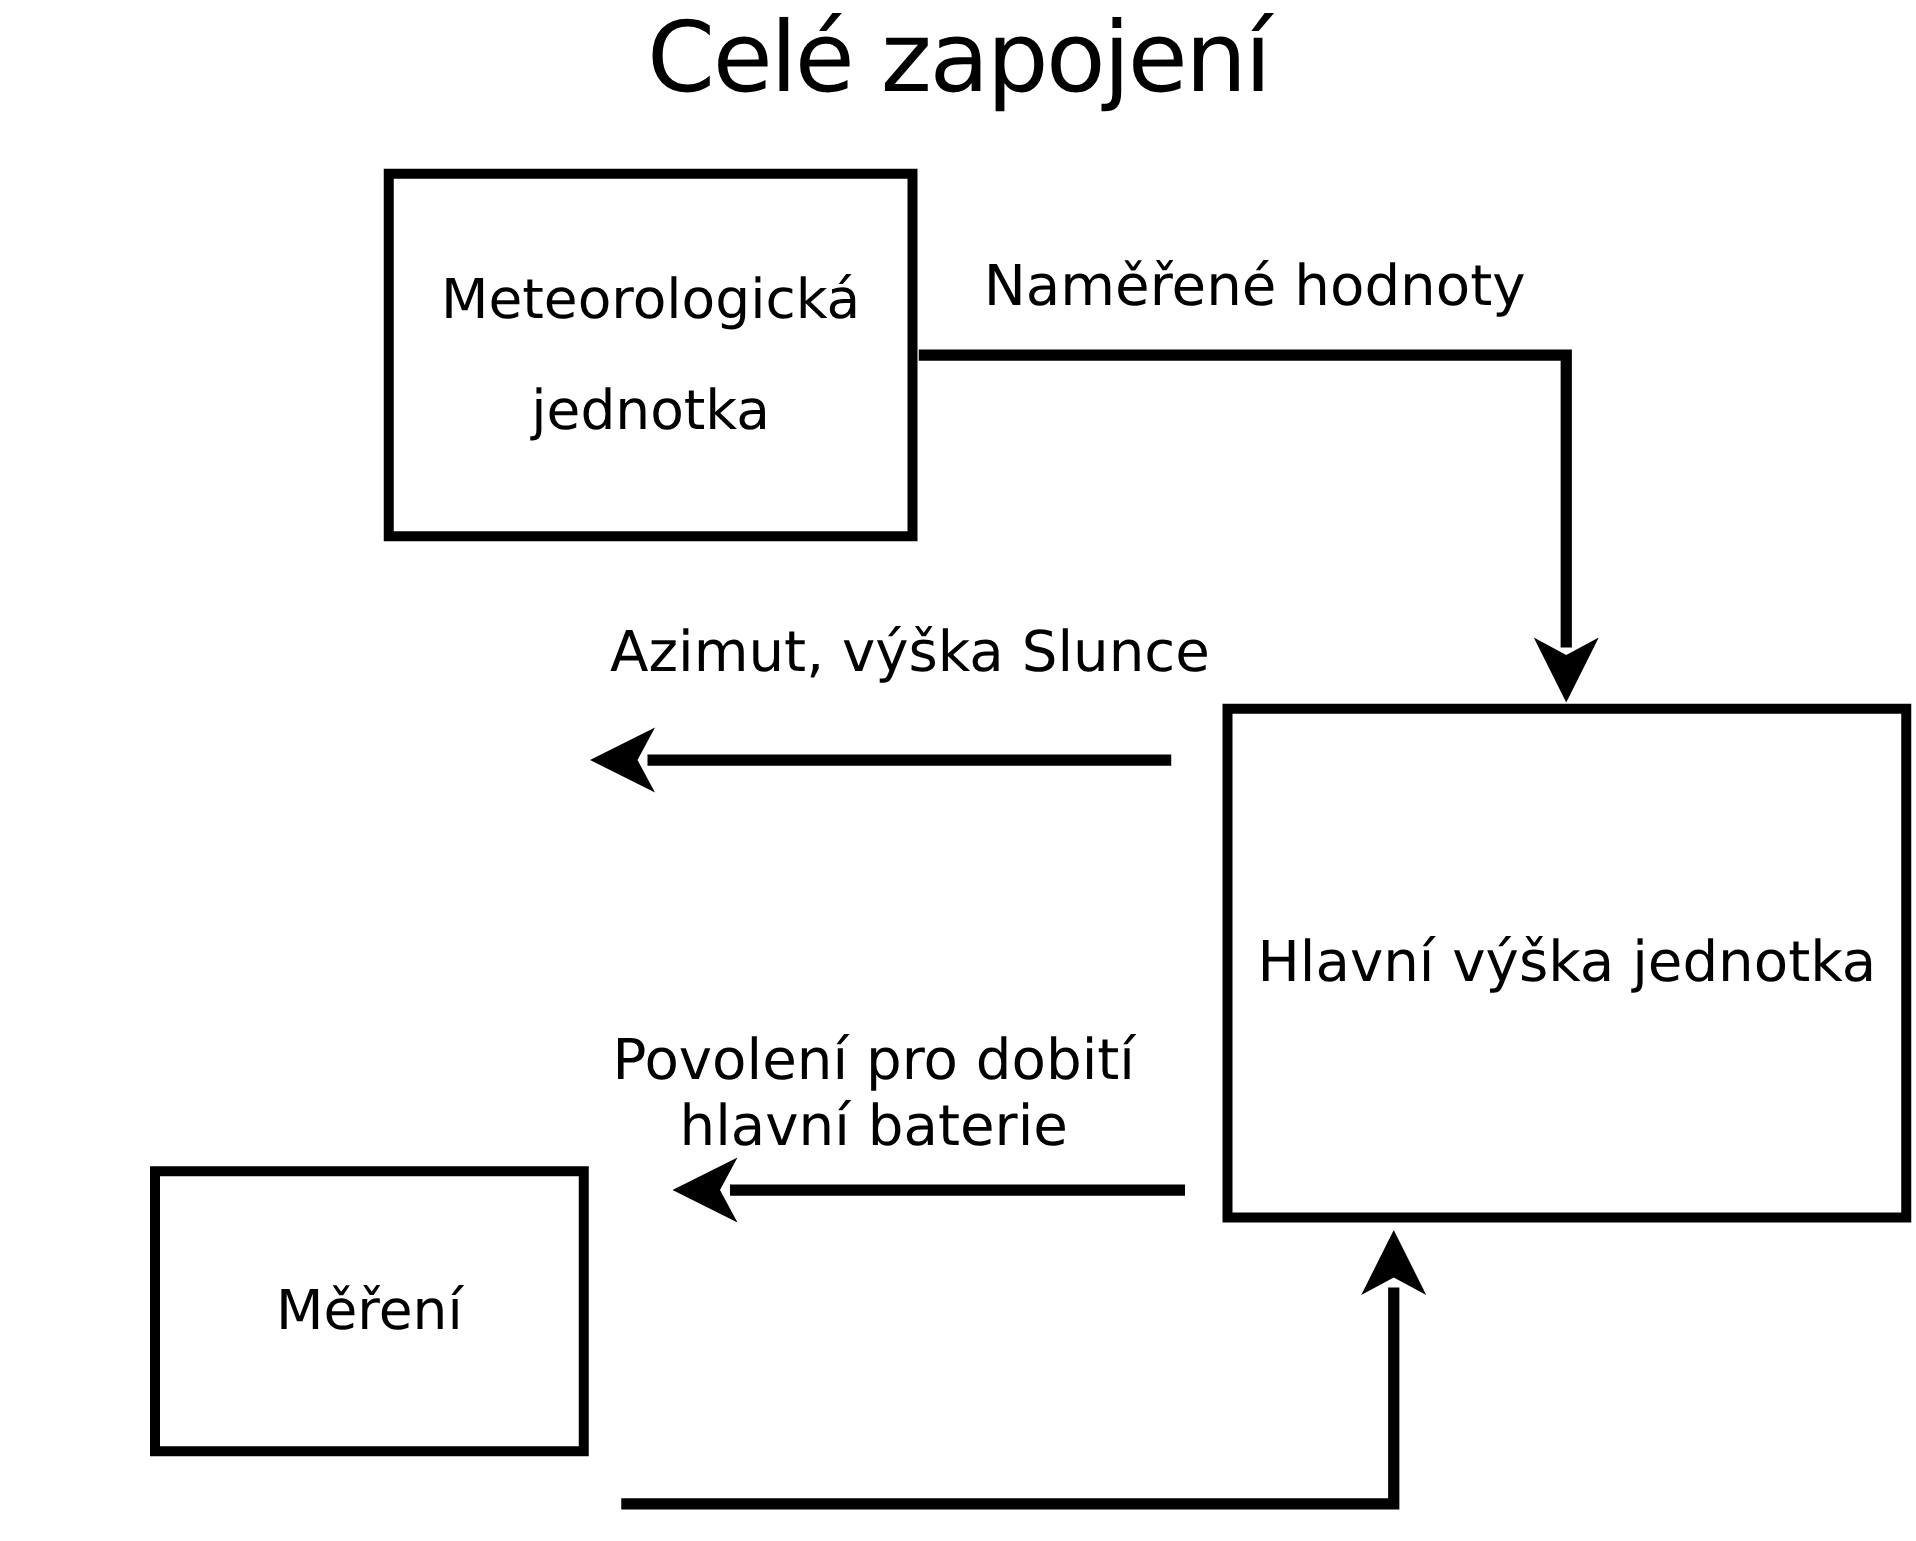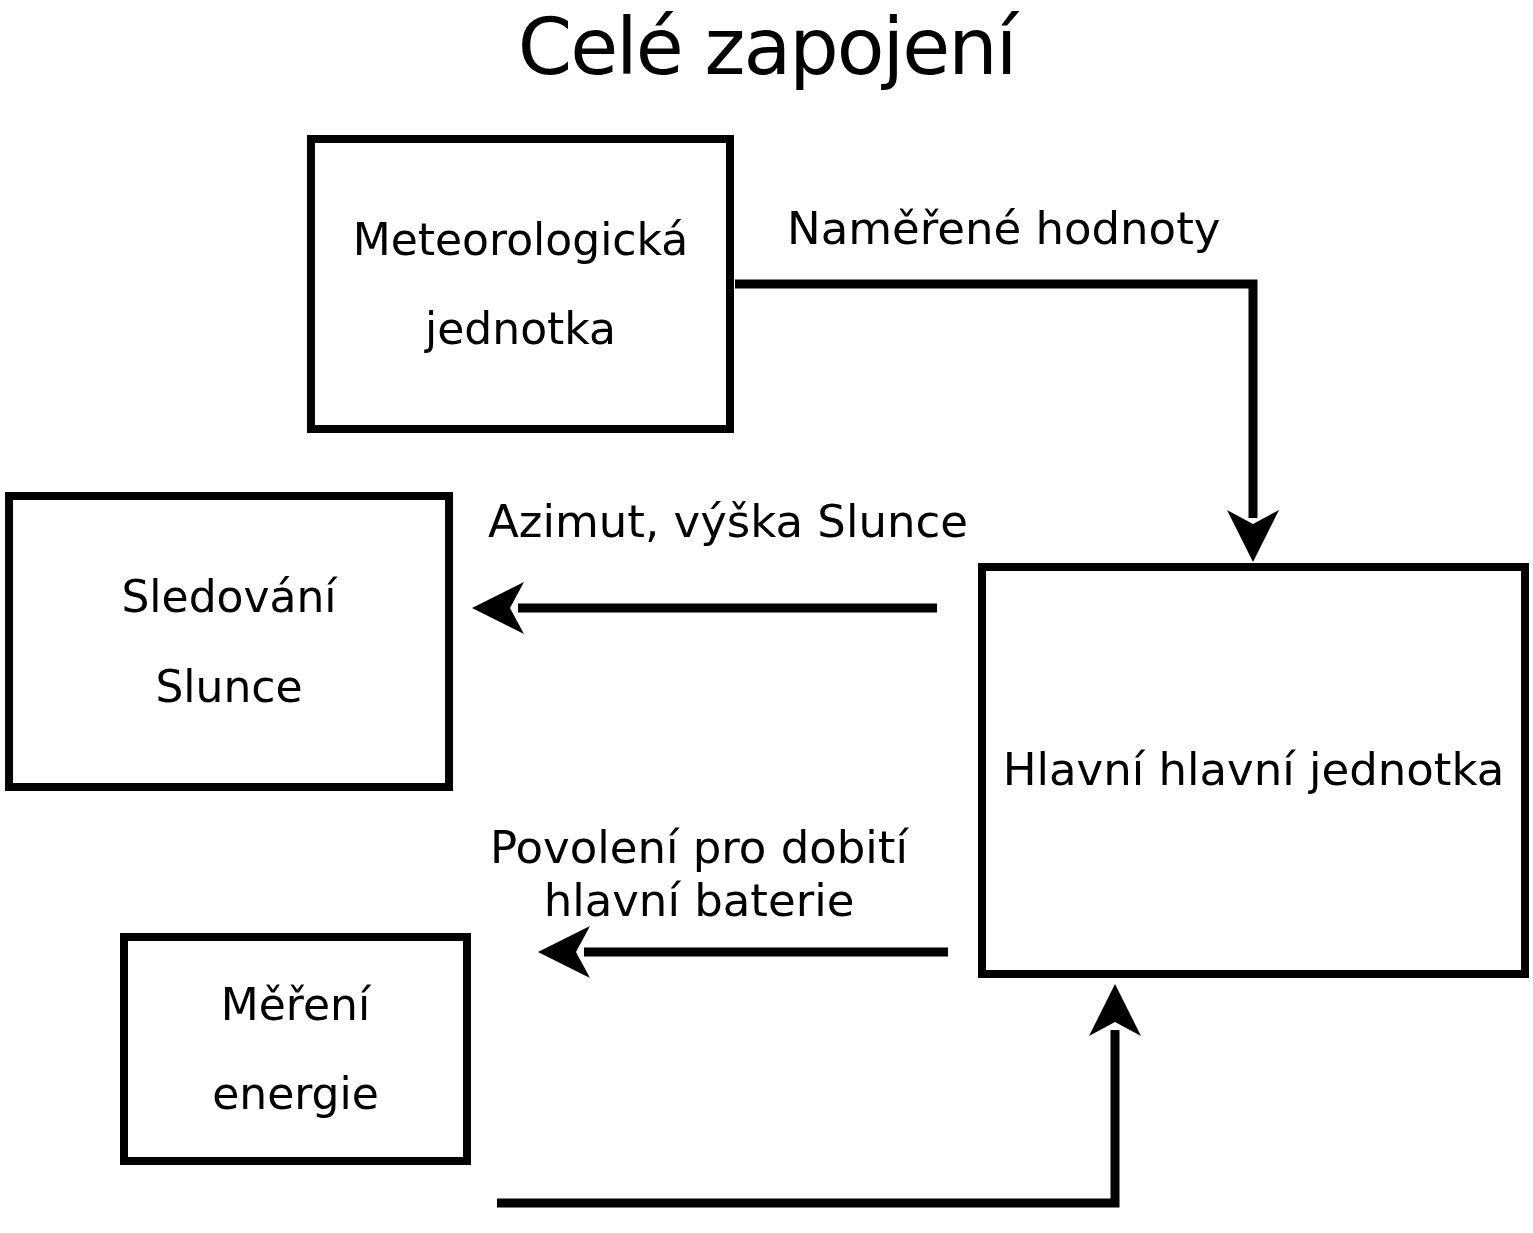--- a/index.html
+++ b/index.html
@@ -78,32 +78,27 @@
       <path d="M497 1203 L1115 1203 L1115 1030"></path>
     </g>
     <polygon fill="#000" points="1115,984 1089,1036 1115,1022 1141,1036"></polygon>
   </svg>
 
   <div class="node node-meteo">
     <div>Meteorologická</div>
     <div>jednotka</div>
   </div>
 
-  <div class="node node-sledovani">
-    <div>Sledování</div>
-    <div>Slunce</div>
-  </div>
 
   <div class="node node-mereni">
     <div>Měření</div>
-    <div>energie</div>
   </div>
 
   <div class="node node-hlavni">
-    <div>Hlavní hlavní jednotka</div>
+    <div>Hlavní výška jednotka</div>
   </div>
 
   <div class="edge-label lbl-namerene">Naměřené hodnoty</div>
 
   <div class="edge-label lbl-azimut">Azimut, výška Slunce</div>
 
   <div class="edge-label lbl-povoleni">
     <div>Povolení pro dobití</div>
     <div>hlavní baterie</div>
   </div>

